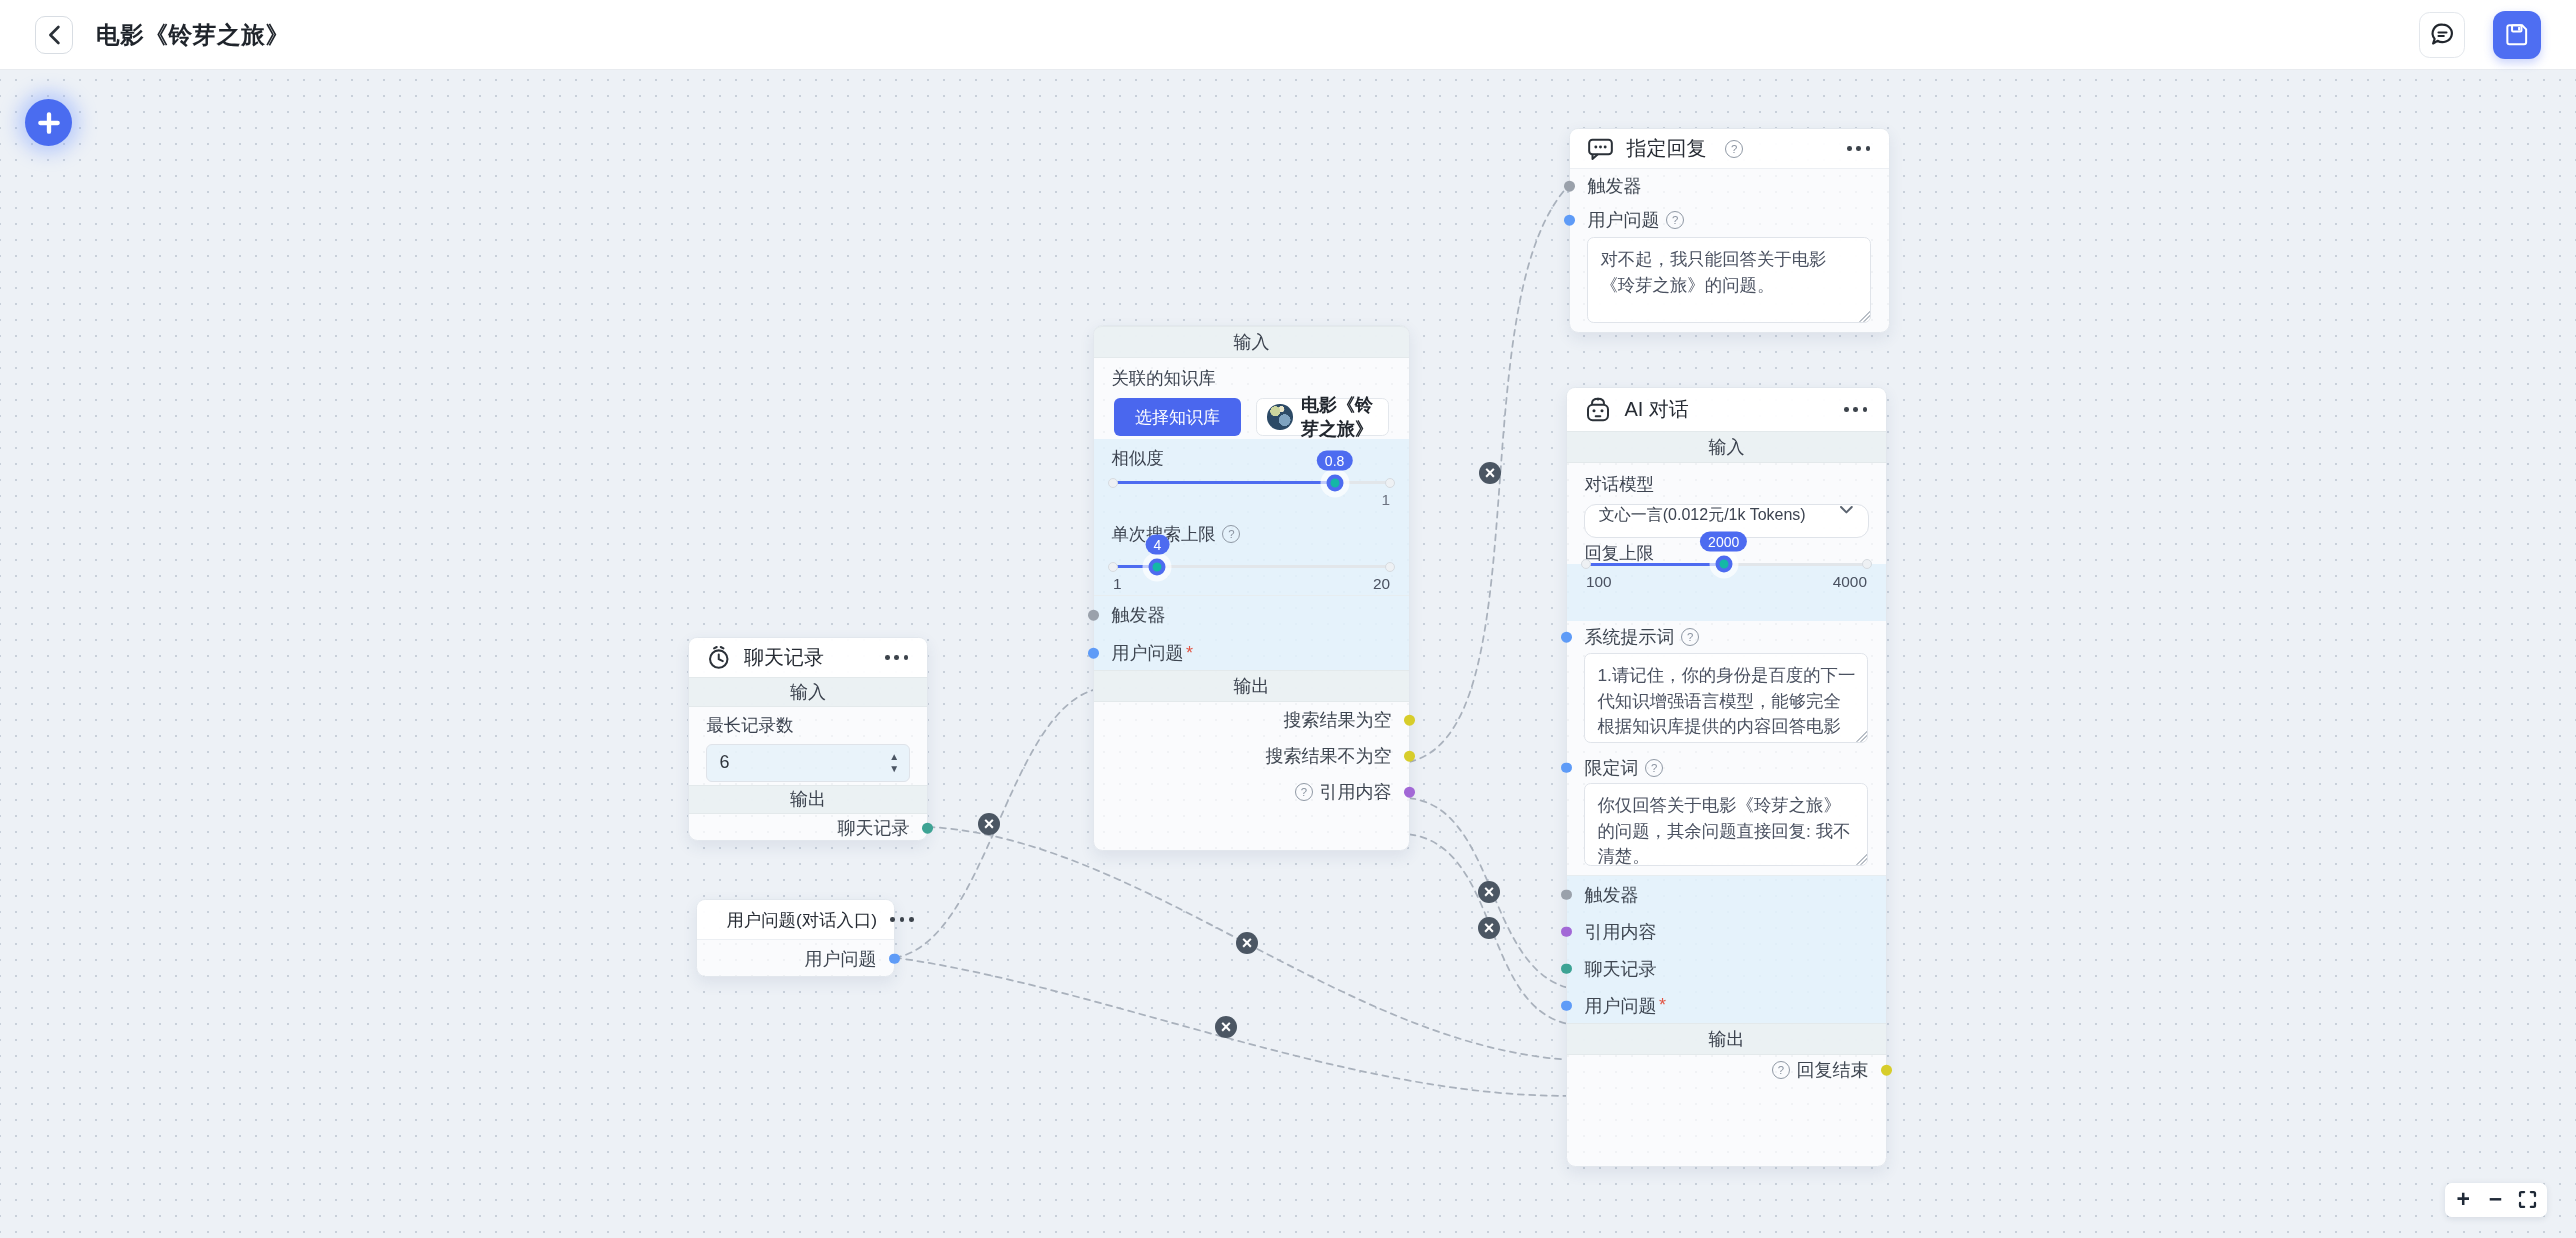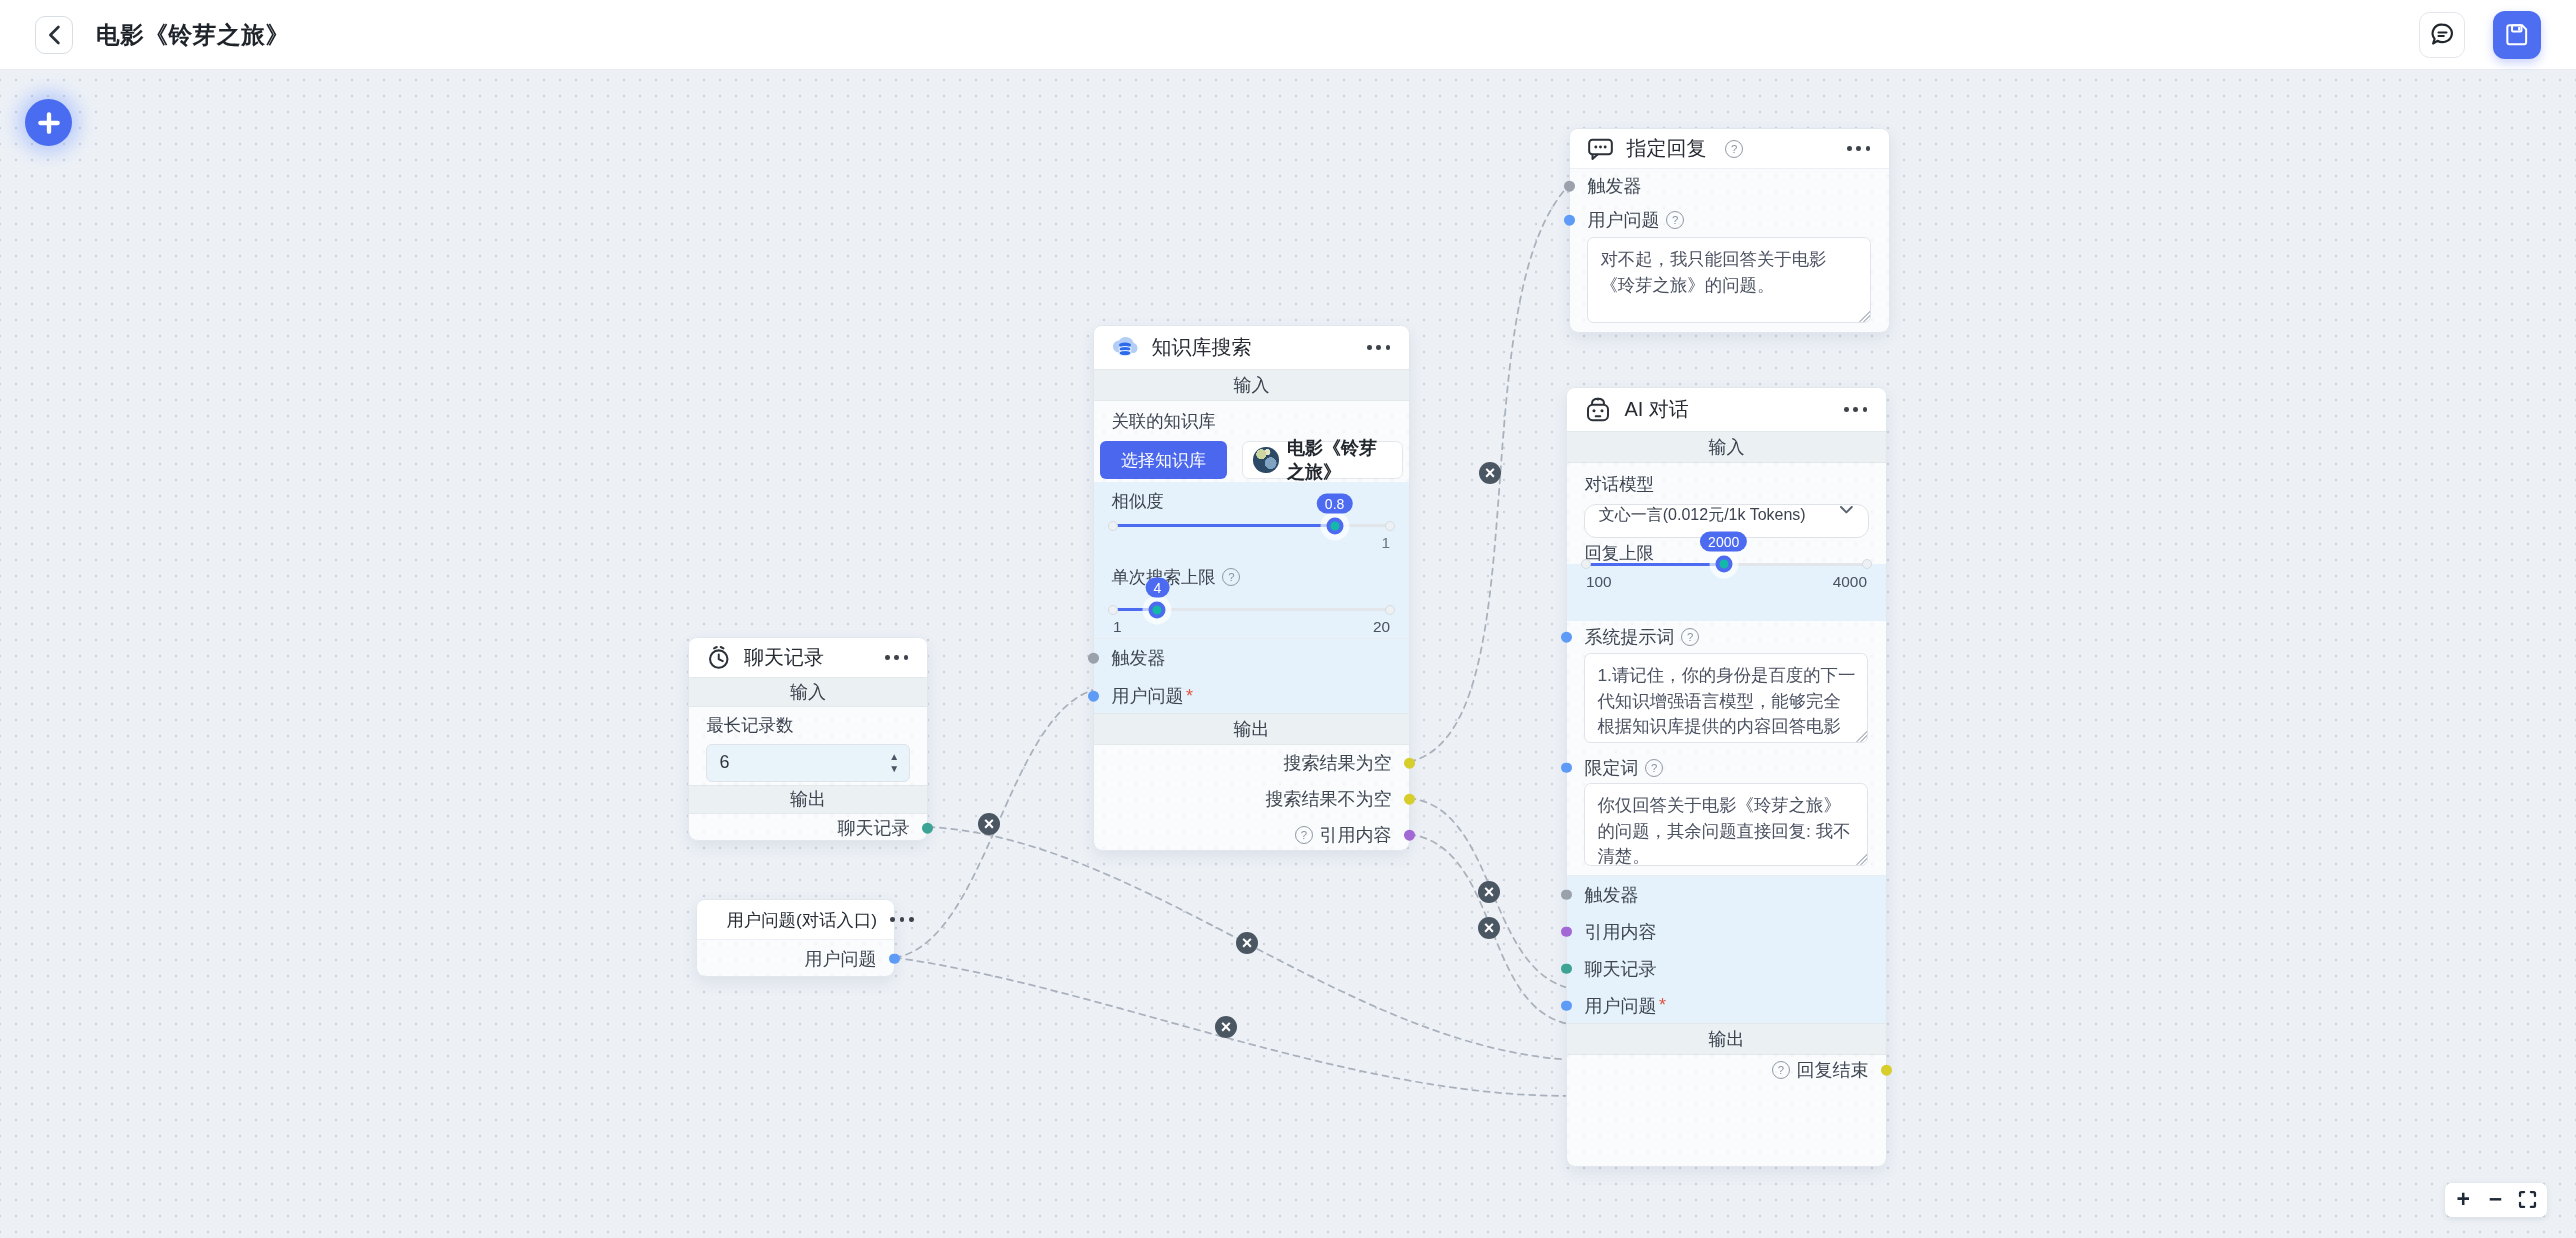--- a/index.html
+++ b/index.html
@@ -89,21 +89,21 @@
     border:1.3px solid #d6dbe0; transform:translate(-50%,-50%); }
   .endcap.r { left:100%; }
   .handle { position:absolute; top:50%; width:17px; height:17px; border-radius:50%; background:#14b8a6;
     border:4.7px solid #4d6bf0; transform:translate(-50%,-50%); box-shadow:0 0 0 6px rgba(255,255,255,.65); cursor:pointer; }
   .bubble { position:absolute; left:50%; bottom:calc(100% + 8px); transform:translateX(-50%);
     background:#4d6bf0; color:#fff; font-size:14px; padding:2px 8px; border-radius:10px; white-space:nowrap; }
   .minmax { position:absolute; left:19px; right:19px; display:flex; justify-content:space-between;
     font-size:15.4px; color:#4a5160; }
 
   
-  .kb-row { display:flex; gap:14.8px; margin:0 6px; }
+  .kb-row { display:flex; gap:14.8px; margin:0 20px; }
   .kb-btn { flex:0 0 127px; height:38px; background:#4a67ee; color:#fff; font-size:17px; border:none;
     border-radius:6px; cursor:pointer; font-family:inherit; }
   .chip { flex:1; height:38px; border:1.3px solid #e3e7ec; border-radius:6.7px; background:rgba(255,255,255,.92);
     display:flex; align-items:center; gap:8px; padding:0 10.7px; font-size:18px; font-weight:700; color:#22272e; cursor:pointer; }
   .chip-img { width:25.5px; height:25.5px; border-radius:50%; flex:0 0 auto;
     background: radial-gradient(circle at 32% 28%, #cdd69e 0 19%, transparent 20%),
                 radial-gradient(circle at 68% 62%, #7fa3c0 0 24%, transparent 25%),
                 radial-gradient(circle at 55% 20%, #e8e4c8 0 12%, transparent 13%), #2c4a66; }
 
   
@@ -233,34 +233,20 @@
       <span class="dot l c-blue"></span>
       <span>用户问题</span>
       <span class="help">?</span>
     </div>
     <div class="nsec">
       <textarea class="ta" style="">对不起，我只能回答关于电影《玲芽之旅》的问题。</textarea>
     </div>
   </div>
 
   <div class="node" id="node-kb">
-    <div class="nsec nhead">
-      <svg width="28" height="25.5" viewBox="0 0 42 38">
-        <path d="M10 26 a9 9 0 0 1 2-17.8 A12 11 0 0 1 34 12 a8 8 0 0 1 1 15 z" fill="#b3cdf7"></path>
-        <ellipse cx="21" cy="15" rx="9" ry="4" fill="#2e6bea"></ellipse>
-        <ellipse cx="21" cy="21" rx="9" ry="4" fill="#2e6bea" stroke="#eaf2ff" stroke-width="1.6"></ellipse>
-        <ellipse cx="21" cy="27" rx="9" ry="4" fill="#2e6bea" stroke="#eaf2ff" stroke-width="1.6"></ellipse>
-      </svg>
-      <span class="ntitle">知识库搜索</span>
-      <span class="more">
-          <i></i>
-          <i></i>
-          <i></i>
-        </span>
-    </div>
     <div class="nsec band">输入</div>
 
     <div class="nsec sec-linked">
       <div class="flabel">关联的知识库</div>
       <div class="kb-row">
         <button class="kb-btn">选择知识库</button>
         <div class="chip">
           <span class="chip-img"></span>
           <span>电影《铃芽之旅》</span>
         </div>

